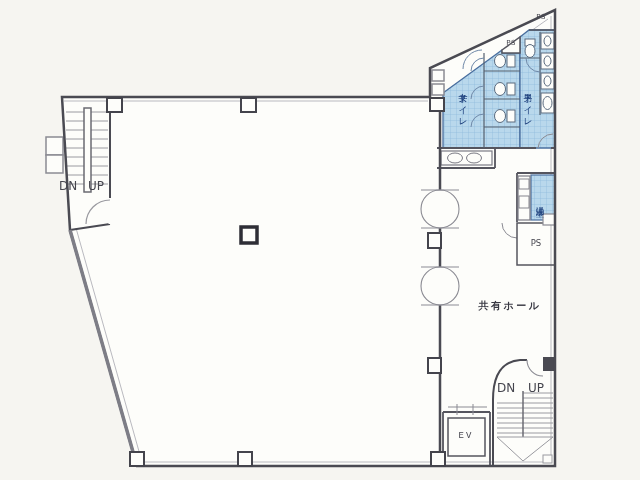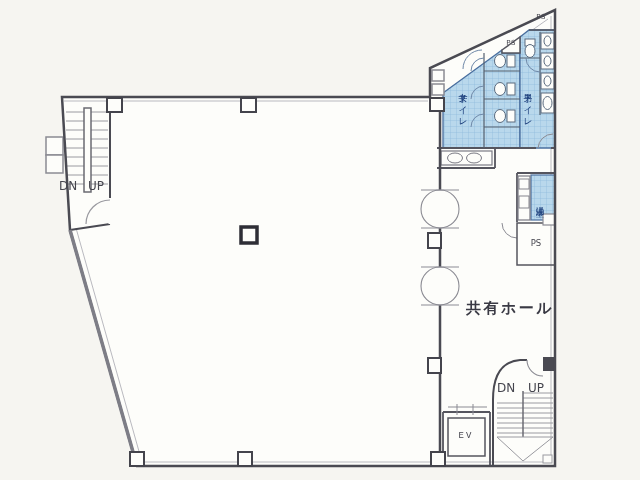--- a/index.html
+++ b/index.html
@@ -19,21 +19,21 @@
     text-align:center;
     white-space:nowrap;
   }
   .lbl.blue{color:#1c3f7c;}
   .vlabel{
     writing-mode:vertical-rl;
     text-orientation:upright;
     white-space:normal;
     letter-spacing:1px;
   }
-  .hall-lbl{font-size:15px;letter-spacing:2.5px;color:#3a3a44;font-weight:600;}
+  .hall-lbl{font-size:10px;letter-spacing:2.5px;color:#3a3a44;font-weight:600;}
   .ev-lbl{font-size:9px;letter-spacing:2px;font-family:Liberation Mono, monospace;}
   .ps-lbl{font-size:7px;letter-spacing:0.5px;}
 </style>
 </head>
 <body>
 
 <div class="canvas">
 
 <svg width="640" height="480" viewBox="0 0 640 480">
   <defs>

